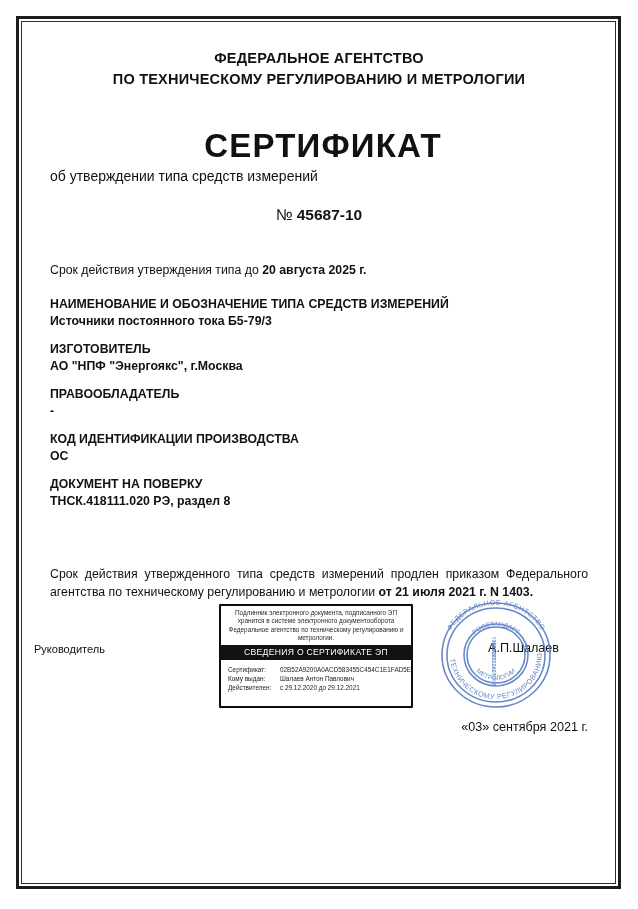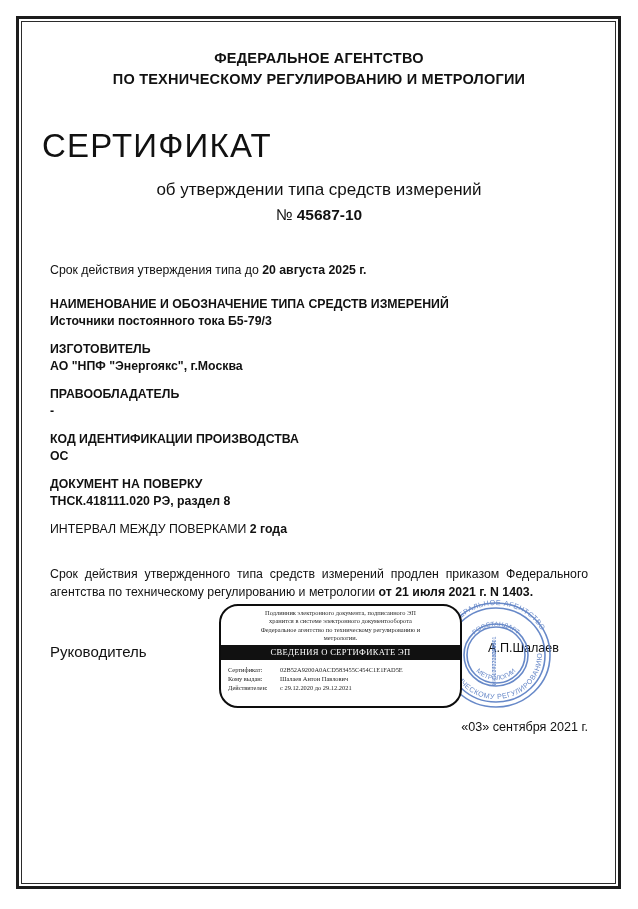--- a/index.html
+++ b/index.html
@@ -46,34 +46,35 @@
     top: 48px;
     width: 538px;
     text-align: center;
     font-size: 14.5px;
     font-weight: bold;
     line-height: 21px;
     letter-spacing: 0.2px;
   }
   .cert-title {
     position: absolute;
-    left: 42px;
+    left: 54px;
     top: 127px;
     width: 538px;
+    text-align: center;
     font-size: 33px;
-    font-weight: normal;
+    font-weight: bold;
     letter-spacing: 1.2px;
   }
   .cert-sub {
     position: absolute;
     left: 50px;
-    top: 180px;
-    width: 538px;
-    text-align: center;
-    font-size: 17px;
+    top: 168px;
+    width: 538px;
+    text-align: left;
+    font-size: 14px;
   }
   .cert-num {
     position: absolute;
     left: 50px;
     top: 206px;
     width: 538px;
     text-align: center;
     font-size: 15.5px;
   }
   .cert-num b { font-weight: bold; }
@@ -95,23 +96,23 @@
     left: 50px;
     width: 538px;
     font-size: 12.3px;
     line-height: 18px;
     text-align: justify;
   }
   .para b { font-weight: bold; }
 
   .role {
     position: absolute;
-    left: 50px;
+    left: 34px;
     top: 643px;
-    font-size: 15px;
+    font-size: 11px;
   }
   .signer {
     position: absolute;
     left: 488px;
     top: 641px;
     font-size: 12.6px;
   }
   .doc-date {
     position: absolute;
     left: 288px;
@@ -119,29 +120,28 @@
     width: 300px;
     text-align: right;
     font-size: 12.6px;
   }
 
   
   .es-stamp {
     position: absolute;
     left: 219px;
     top: 604px;
-    width: 243px;
+    width: 194px;
     height: 104px;
     border: 2px solid #0d0d0d;
-    border-radius: 19px;
+    border-radius: 1px;
     background: #ffffff;
     box-sizing: border-box;
     overflow: hidden;
     z-index: 5;
-    font-family: Liberation Serif, serif;
   }
   .es-top {
     padding: 3px 6px 2px 6px;
     text-align: center;
     font-size: 6.4px;
     line-height: 8.4px;
     color: #2a2a2a;
   }
   .es-banner {
     background: #111111;
@@ -217,24 +217,20 @@
   <div class="field" style="top:431px">
     <span class="lbl">КОД ИДЕНТИФИКАЦИИ ПРОИЗВОДСТВА</span>
     <span class="val">ОС</span>
   </div>
 
   <div class="field" style="top:476px">
     <span class="lbl">ДОКУМЕНТ НА ПОВЕРКУ</span>
     <span class="val">ТНСК.418111.020 РЭ, раздел 8</span>
   </div>
 
-  <div class="field" style="top:521px">
-    <span>ИНТЕРВАЛ МЕЖДУ ПОВЕРКАМИ</span>
-    <span class="inline-val">2 года</span>
-  </div>
 
   <div class="para" style="top:565px">
     <span>Срок действия утвержденного типа средств измерений продлен приказом Федерального агентства по техническому регулированию и метрологии </span><b>от 21 июля 2021 г. N 1403.</b>
   </div>
 
   <div class="seal">
     <svg width="128" height="110" viewBox="0 0 128 110">
       <defs>
         <path id="arcTop" d="M 12,57 A 52,50 0 0 1 116,57"></path>
         <path id="arcBottom" d="M 18,57 A 46,44 0 0 0 110,57"></path>

